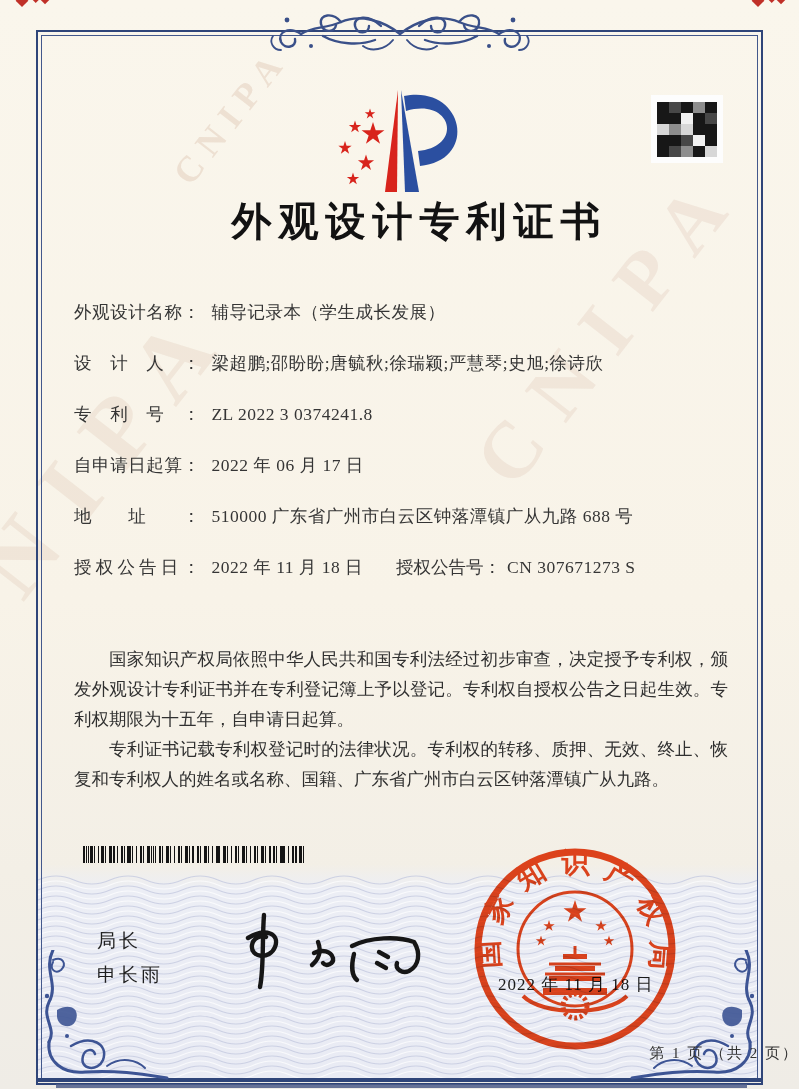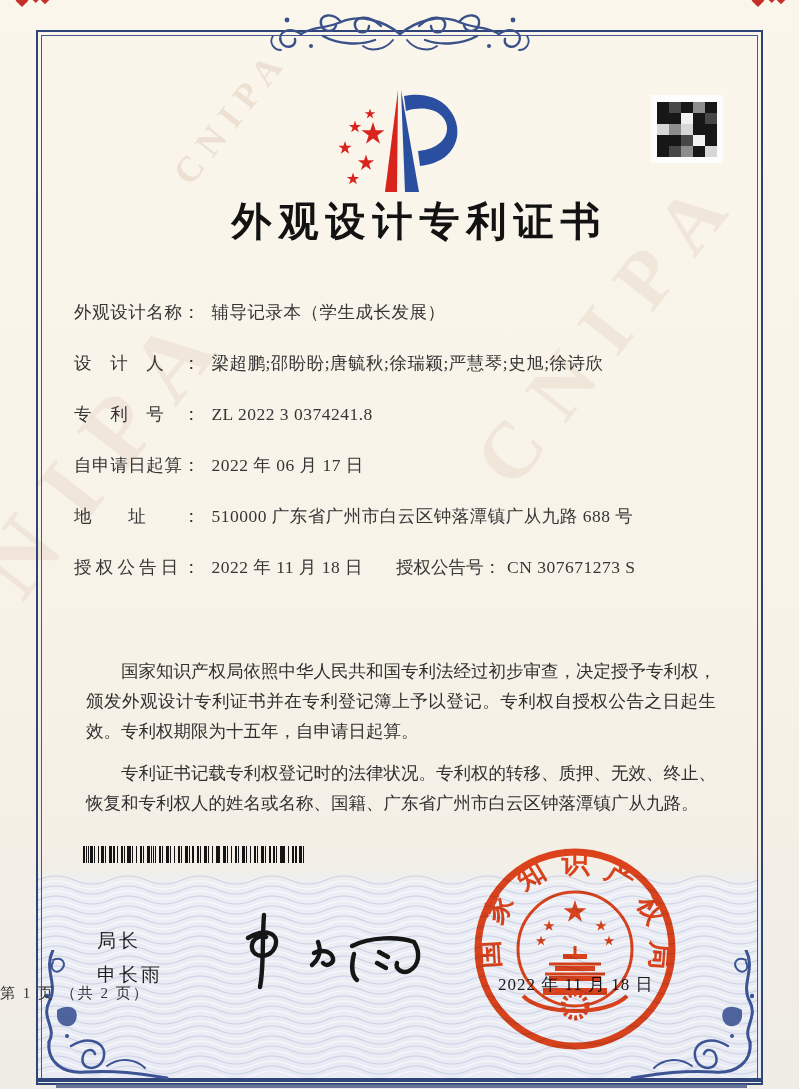--- a/index.html
+++ b/index.html
@@ -34,21 +34,21 @@
   
   .fields{position:absolute;left:74px;top:300px;width:660px;z-index:4;font-size:17.5px;color:#353535;}
   .frow{position:relative;height:51px;white-space:nowrap;}
   .flabel{display:inline-block;width:126px;text-align:justify;text-align-last:justify;}
   .fvalue{margin-left:7px;letter-spacing:0.5px;}
   .grant{position:absolute;left:322px;top:0;}
   .grant .fvalue{margin-left:6px;}
   
   .body-text{position:absolute;left:74px;top:644px;width:654px;z-index:4;font-size:17.5px;line-height:30px;
              text-align:justify;color:#303030;}
-  .body-text p{margin:12px;text-indent:2em;}
+  .body-text p{margin:0;text-indent:2em;}
   
   .barcode{position:absolute;left:83px;top:846px;width:224px;height:17px;z-index:4;
     background:
       repeating-linear-gradient(90deg,#141414 0 2px,transparent 2px 3px,#141414 3px 4px,transparent 4px 7px,
         #141414 7px 10px,transparent 10px 11px,#141414 11px 12px,transparent 12px 15px,
         #141414 15px 16px,transparent 16px 19px),
       repeating-linear-gradient(90deg,transparent 0 5px,#141414 5px 6px,transparent 6px 13px);}
   
   .signer{position:absolute;left:86px;top:924px;z-index:4;font-family:"Liberation Sans","DejaVu Sans",sans-serif;
           font-size:19px;letter-spacing:3px;color:#1f1f1f;line-height:34px;margin-left:11px;}
@@ -58,21 +58,21 @@
   .seal{position:absolute;left:463px;top:846px;z-index:5;mix-blend-mode:multiply;opacity:.95;}
   
   .top-ornament{position:absolute;left:263px;top:6px;z-index:3;}
   .corner{position:absolute;z-index:3;}
   .corner.left{left:37px;top:950px;}
   .corner.right{right:37px;top:950px;transform:scaleX(-1);}
   .crest{position:absolute;top:0;z-index:3;}
   .crest.l{left:12px;}
   .crest.r{left:748px;}
   
-  .footer{position:absolute;left:0;right:0;top:984px;text-align:left;z-index:4;font-size:15px;
+  .footer{position:absolute;left:0;right:0;top:1044px;text-align:right;z-index:4;font-size:15px;
           letter-spacing:2px;color:#333;font-family:Liberation Serif, serif;}
 </style>
 </head>
 <body>
 
 <div class="page">
 
   <svg width="0" height="0" style="position:absolute" aria-hidden="true">
     <defs>
       <path id="st" d="M0,-1 L0.2245,-0.309 L0.951,-0.309 L0.3633,0.118 L0.5878,0.809 L0,0.382 L-0.5878,0.809 L-0.3633,0.118 L-0.951,-0.309 L-0.2245,-0.309 Z"></path>

